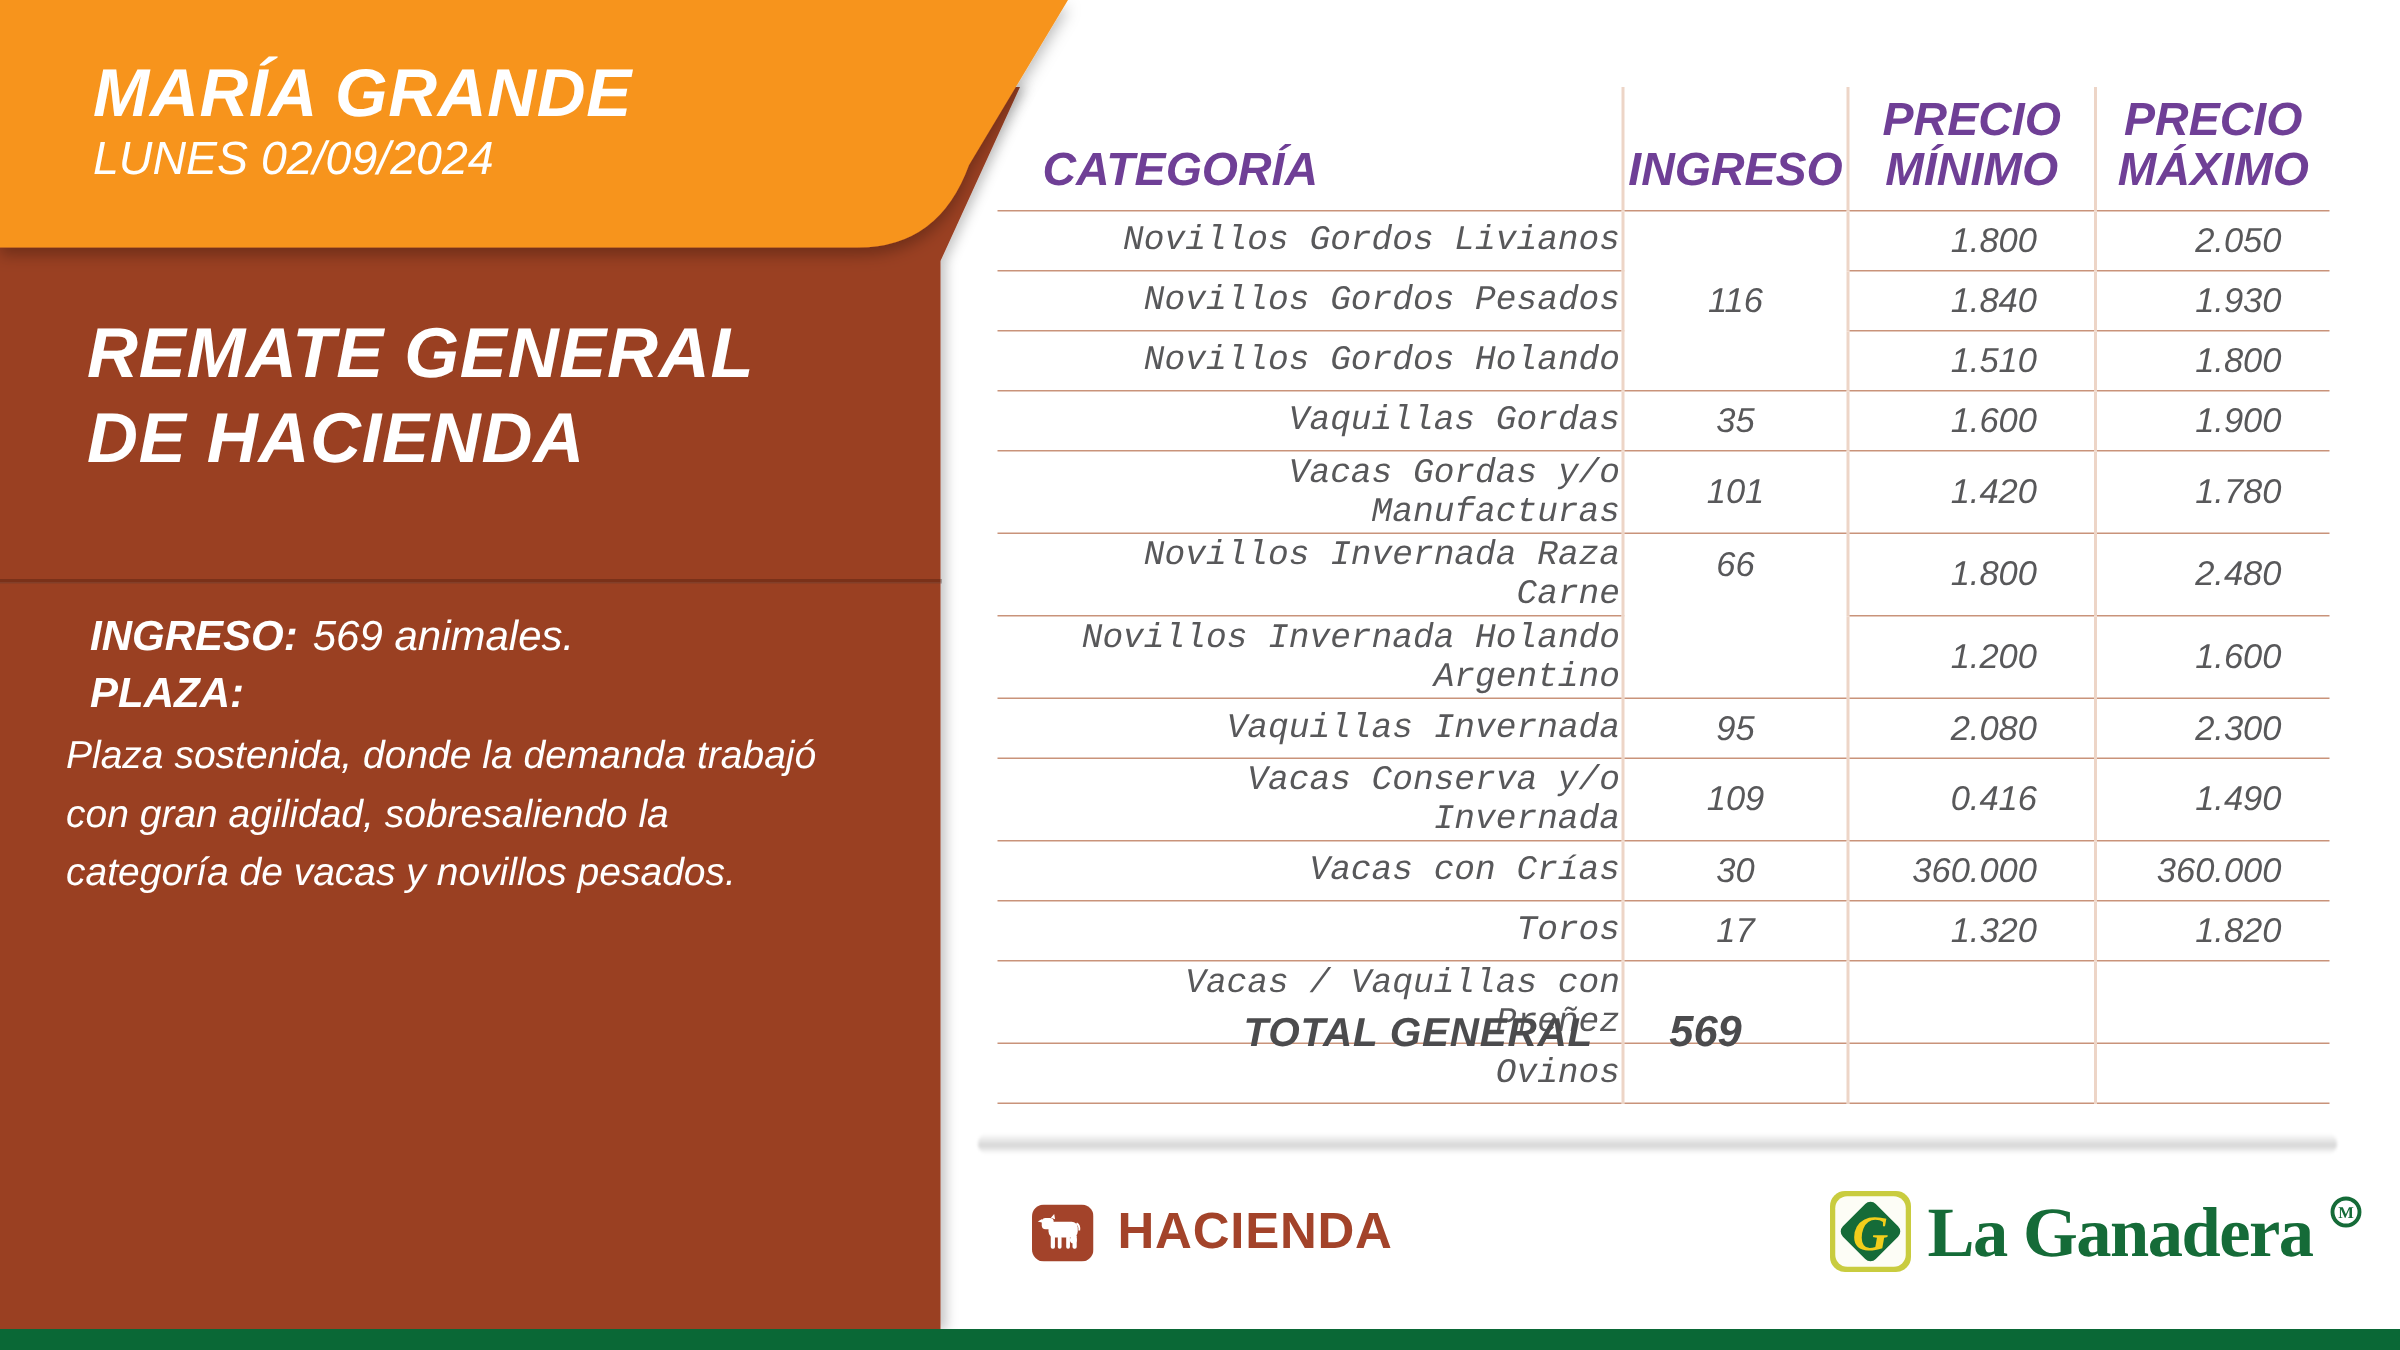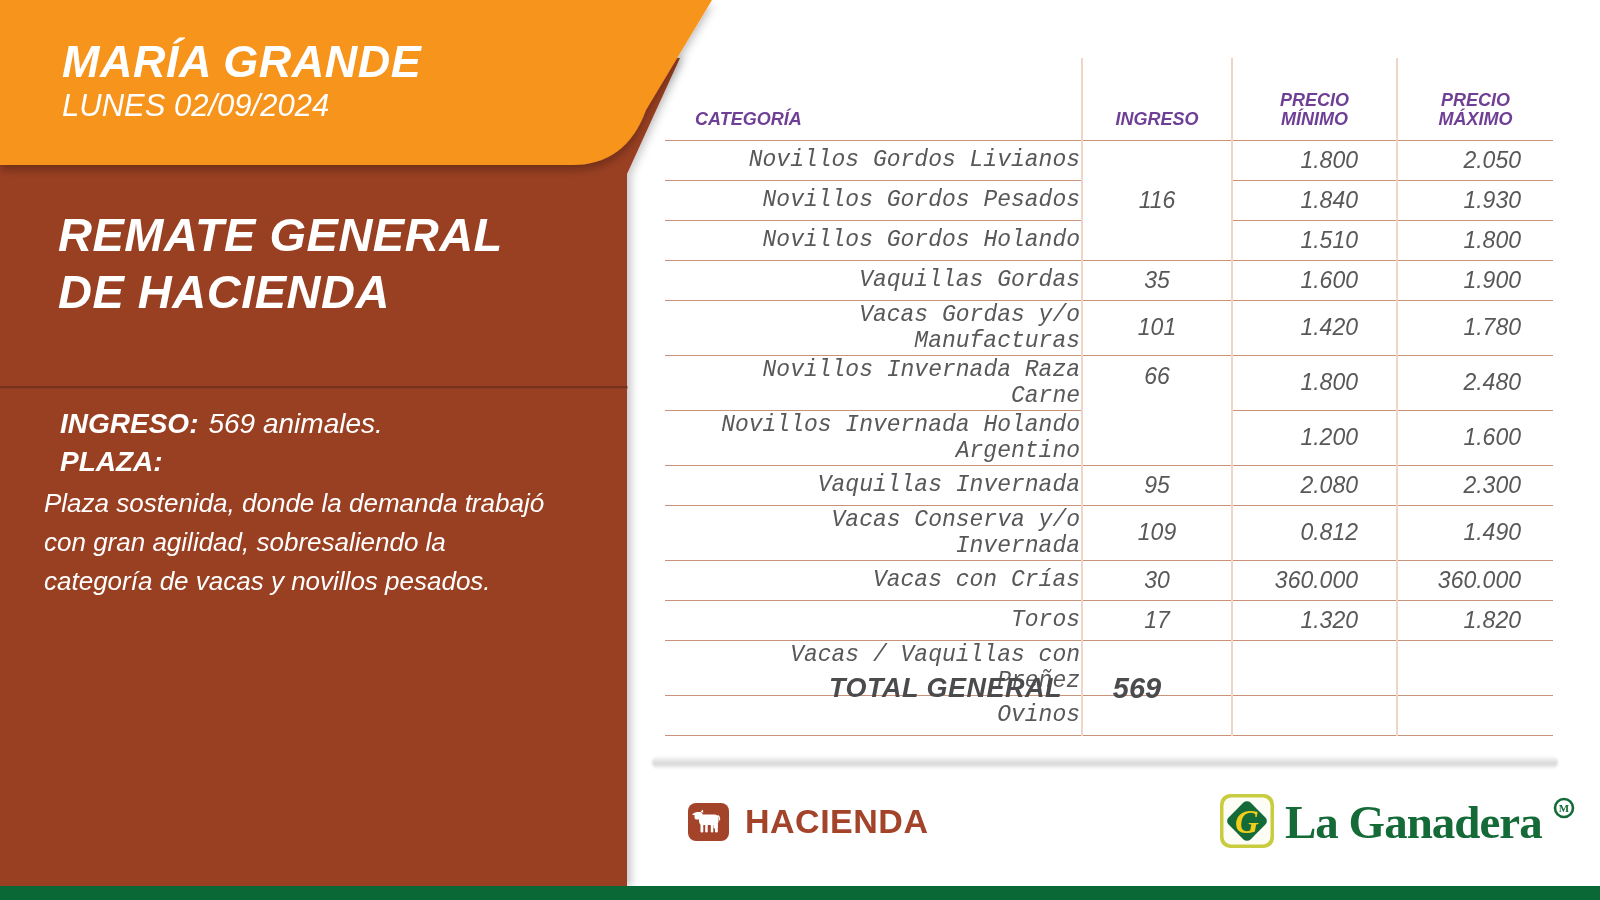--- a/index.html
+++ b/index.html
@@ -23,21 +23,21 @@
   .sb-para{position:absolute;left:44px;width:515px;color:#fff;font-size:26px;font-style:italic;
     line-height:1.5;}
   .p1{top:484px;}
   .p2{top:646px;}
   
   .table-wrap{position:absolute;left:665px;top:58px;width:888px;}
   table{border-collapse:collapse;table-layout:fixed;width:888px;color:#58585A;font-style:italic;}
   thead tr{height:82px;}
   tbody tr{height:40px;}
   th{vertical-align:bottom;padding:0 0 10px 0;color:#6F3F96;font-weight:bold;font-style:italic;
-     font-size:18px;line-height:1.08;white-space:pre-line;border-bottom:1px solid #C9937A;}
+     font-size:31px;line-height:1.08;white-space:pre-line;border-bottom:1px solid #C9937A;}
   th.h-cat{text-align:left;padding-left:30px;}
   th.h-ing,th.h-min,th.h-max{text-align:center;}
   th.h-ing,th.h-min,th.h-max,td.ing,td.num{border-left:2px solid #EDD5C7;}
   tbody td{border-bottom:1px solid #C9937A;font-size:23px;}
   td.cat{text-align:right;padding-left:30px;font-family:Liberation Mono, monospace;}
   td.ing{text-align:center;}
   td.ing.top{vertical-align:top;padding-top:7px;}
   td.num{text-align:right;padding-right:38px;padding-left:33px;}
   td.max{padding-right:32px;}
   .total-row{position:absolute;left:0;top:614px;width:888px;color:#4B4B4D;font-style:italic;}
@@ -150,21 +150,21 @@
           </tr>
           <tr>
             <td class="cat">Vaquillas Invernada</td>
             <td class="ing">95</td>
             <td class="num">2.080</td>
             <td class="num max">2.300</td>
           </tr>
           <tr>
             <td class="cat">Vacas Conserva y/o Invernada</td>
             <td class="ing">109</td>
-            <td class="num">0.812</td>
+            <td class="num">0.416</td>
             <td class="num max">1.490</td>
           </tr>
           <tr>
             <td class="cat">Vacas con Crías</td>
             <td class="ing">30</td>
             <td class="num">360.000</td>
             <td class="num max">360.000</td>
           </tr>
           <tr>
             <td class="cat">Toros</td>

